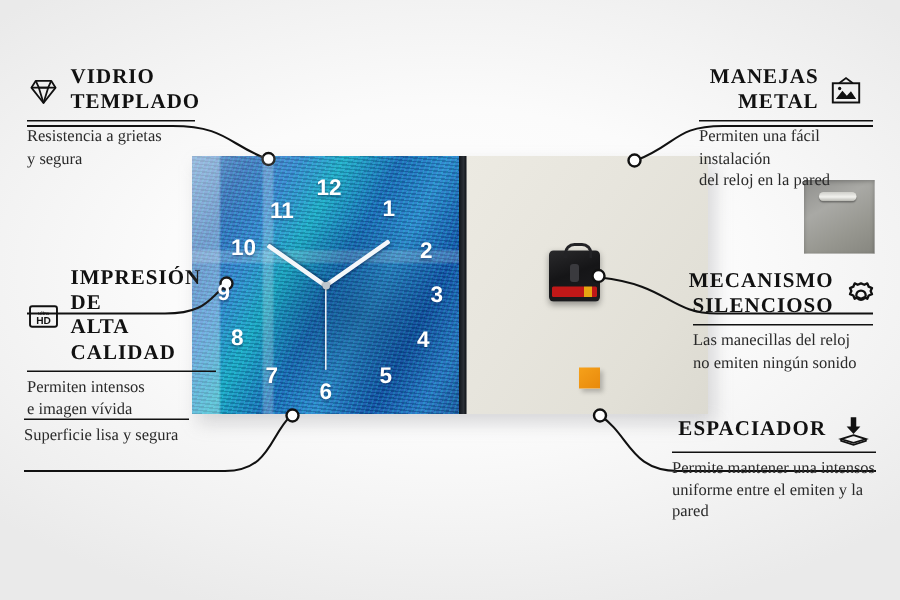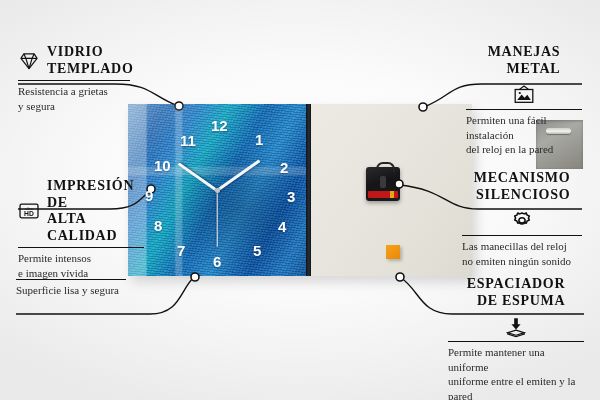--- a/index.html
+++ b/index.html
@@ -109,21 +109,21 @@
     text-transform:uppercase;
   }
   .co-rule{height:1.4px;background:#111;margin-top:3px;}
   .co-desc{
     font-family:"Liberation Serif",serif;font-size:11px;color:#2a2a2a;
     line-height:1.32;margin-top:3px;
   }
   .left .co-head{justify-content:flex-start;}
   .left .co-title{text-align:left;}
   .left .co-desc{text-align:left;}
-  .right .co-head{justify-content:center;flex-direction:column;}
+  .right .co-head{justify-content:center;}
   .right .co-title{text-align:right;}
   .right .co-desc{text-align:left;}
   .ico{width:22px;height:22px;flex:0 0 22px;display:block;}
 
   svg.wires{position:absolute;left:0;top:0;width:600px;height:400px;
             pointer-events:none;z-index:3;}
 </style>
 </head>
 <body>
 
@@ -223,21 +223,21 @@
         <text x="12" y="11.1" font-family="Liberation Sans, sans-serif" font-size="4.1" text-anchor="middle" fill="#111">ultra</text>
         <text x="12" y="17.4" font-family="Liberation Sans, sans-serif" font-size="7.4" font-weight="700" text-anchor="middle" fill="#111">HD</text>
       </svg>
       <div>
         <div class="co-title">IMPRESIÓN DE</div>
         <div class="co-title">ALTA CALIDAD</div>
       </div>
     </div>
     <div class="co-rule" style="width:126px;"></div>
     <div class="co-desc">
-      <div>Permite intensos</div>
+      <div>Permiten intensos</div>
       <div>e imagen vívida</div>
     </div>
   </div>
 
   <div class="callout left" style="left:16px;top:276px;width:110px;z-index:4;">
     <div class="co-rule" style="width:110px;"></div>
     <div class="co-desc">
       <div>Superficie lisa y segura</div>
     </div>
   </div>
@@ -255,21 +255,21 @@
         <circle cx="7.4" cy="9.8" r="1.2" fill="#111"></circle>
       </svg>
     </div>
     <div class="co-rule" style="width:116px;"></div>
     <div class="co-desc">
       <div>Permiten una fácil instalación</div>
       <div>del reloj en la pared</div>
     </div>
   </div>
 
-  <div class="callout right" style="left:462px;top:170px;width:120px;z-index:4;">
+  <div class="callout right" style="left:462px;top:180px;width:120px;z-index:4;">
     <div class="co-head">
       <div>
         <div class="co-title">MECANISMO</div>
         <div class="co-title">SILENCIOSO</div>
       </div>
       <svg class="ico" viewBox="0 0 24 24">
         <g fill="none" stroke="#111" stroke-width="1.7" stroke-linejoin="round">
           <path d="M12 3.2 l2.4 1.0 2.2-1.0 1.0 2.4 2.4 1.0-1.0 2.2 1.0 2.2-2.4 1.0-1.0 2.4-2.2-1.0-2.4 1.0-2.4-1.0-2.2 1.0-1.0-2.4-2.4-1.0 1.0-2.2-1.0-2.2 2.4-1.0 1.0-2.4 2.2 1.0z"></path>
         </g>
         <circle cx="12" cy="11.8" r="3.4" fill="none" stroke="#111" stroke-width="1.7"></circle>
@@ -279,28 +279,27 @@
     <div class="co-desc">
       <div>Las manecillas del reloj</div>
       <div>no emiten ningún sonido</div>
     </div>
   </div>
 
   <div class="callout right" style="left:448px;top:276px;width:136px;z-index:4;">
     <div class="co-head">
       <div>
         <div class="co-title">ESPACIADOR</div>
-        <div class="co-title">DE ESPUMA</div>
       </div>
       <svg class="ico" viewBox="0 0 24 24">
         <path d="M10 2.4 h4 v6.6 h3 L12 14.6 L7 9 h3 z" fill="#111"></path>
         <path d="M12 15.4 L21 18.2 L12 21 L3 18.2 Z" fill="none" stroke="#111" stroke-width="1.3"></path>
         <path d="M3 18.2 v1.4 L12 22.4 L21 19.6 v-1.4" fill="none" stroke="#111" stroke-width="1.3"></path>
       </svg>
     </div>
     <div class="co-rule" style="width:136px;"></div>
     <div class="co-desc">
-      <div>Permite mantener una uniforme</div>
+      <div>Permite mantener una intensos</div>
       <div>uniforme entre el emiten y la pared</div>
     </div>
   </div>
 
 </div>
 
 </body></html>

